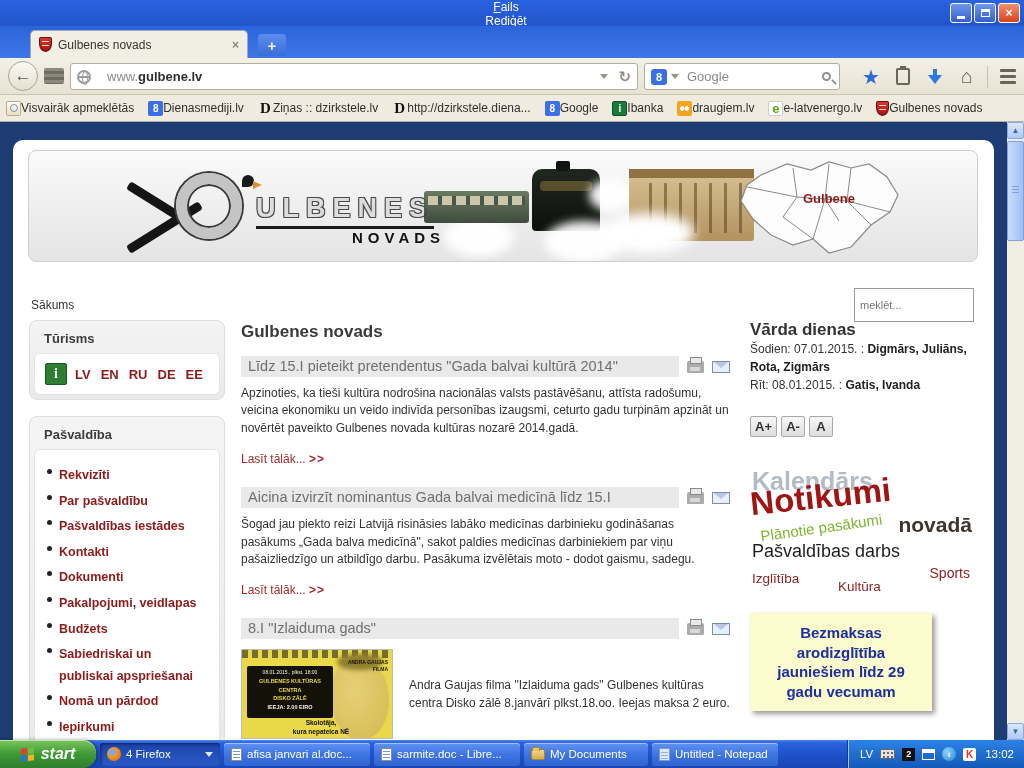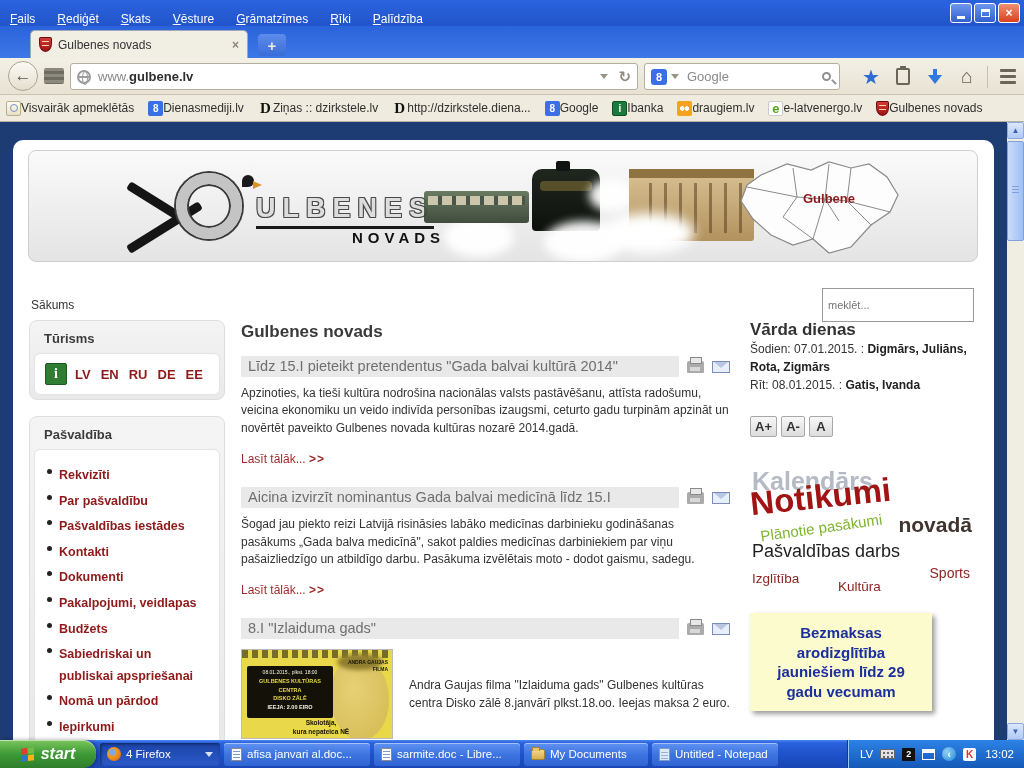--- a/index.html
+++ b/index.html
@@ -2,21 +2,21 @@
 <html><head>
 <meta charset="utf-8">
 <style>
   * { margin:0; padding:0; box-sizing:border-box; }
   html,body { width:1024px; height:768px; overflow:hidden; }
   body { font-family:"Liberation Sans","DejaVu Sans",sans-serif; background:#1E3C74; position:relative; }
   #screen { position:absolute; inset:0; width:1024px; height:768px; overflow:hidden; }
 
   
   .menubar { position:absolute; top:0; left:0; right:0; height:38px;
-    background:linear-gradient(180deg,#2A62DE,#1F4FC2); display:flex; align-items:center; padding-left:10px; }
+    background:linear-gradient(180deg,#2A62DE,#1F4FC2); display:flex; align-items:center; padding-left:10px;flex-direction:column; }
   .menu-item { color:#fff; font-size:12px; margin-right:22px; cursor:default; }
   .menu-item u { text-decoration:underline; }
   .win-controls { position:absolute; right:4px; top:3px; display:flex; gap:2px; }
   .wc { width:22px; height:20px; border:1px solid #fff; border-radius:3px; display:flex; align-items:center; justify-content:center; color:#fff; font-size:12px; font-weight:bold; }
   .wc-min,.wc-restore { background:linear-gradient(180deg,#6E97EE,#3160CE); }
   .wc-close { background:linear-gradient(180deg,#F09070,#D8411F); }
   .wc-min i { display:block; width:8px; height:3px; background:#fff; margin-top:9px; }
   .wc-restore i { display:block; width:9px; height:8px; border:1px solid #fff; border-top-width:3px; }
 
   
@@ -39,21 +39,21 @@
   .back-btn { position:absolute; left:8px; top:3px; width:30px; height:30px; border-radius:50%;
     border:1px solid #ABA593; background:linear-gradient(180deg,#FBFAF4,#E4DFCE); color:#5A564A; font-size:17px; font-weight:bold;
     display:flex; align-items:center; justify-content:center; z-index:2; }
   .site-icon { position:absolute; left:44px; top:10px; width:20px; height:16px;
     background:repeating-linear-gradient(180deg,#8C897E 0 3px,#6E6B60 3px 6px); border-radius:2px; }
   .urlbar { position:absolute; left:70px; top:5px; width:568px; height:27px; background:#fff;
     border:1px solid #B4AE9D; border-radius:3px; display:flex; align-items:center; padding:0 6px; }
   .globe { width:14px; height:14px; border-radius:50%; border:2px solid #9C9C9C; position:relative; flex:0 0 auto; }
   .globe::before { content:""; position:absolute; left:-1px; top:4px; width:12px; height:2px; background:#9C9C9C; }
   .globe::after { content:""; position:absolute; left:3px; top:-1px; width:4px; height:12px; border-radius:50%; border:1.5px solid #9C9C9C; }
-  .url-prefix { color:#8A8A8A; font-size:13px; margin-left:7px;text-align:center; }
+  .url-prefix { color:#8A8A8A; font-size:13px; margin-left:16px;text-align:center; }
   .url-host { color:#2F2F2F; font-size:13px; font-weight:bold; }
   .urlbar-right { margin-left:auto; display:flex; align-items:center; gap:10px; }
   .tri-down { width:0; height:0; border-left:4px solid transparent; border-right:4px solid transparent; border-top:5px solid #9A9486; }
   .reload { color:#8F8A7B; font-size:15px; font-weight:bold; }
   .searchbox { position:absolute; left:644px; top:5px; width:196px; height:27px; background:#fff;
     border:1px solid #B4AE9D; border-radius:3px; display:flex; align-items:center; padding:0 6px; }
   .g8 { width:16px; height:16px; background:#3A6FE8; border-radius:3px; color:#fff; font-size:11px; font-weight:bold;
     display:flex; align-items:center; justify-content:center; }
   .search-ph { color:#8A8A8A; font-size:13px; margin-left:8px; flex:1; }
   .magnifier { width:9px; height:9px; border:2px solid #8F8F8F; border-radius:50%; position:relative; margin-right:2px; }
@@ -123,21 +123,21 @@
     background:linear-gradient(180deg,#D9C295,#B2925E); border-radius:3px; }
   .building::before { content:""; position:absolute; left:0; top:0; right:0; height:9px; background:#8F7442; }
   .building::after { content:""; position:absolute; left:8px; top:14px; right:8px; bottom:8px;
     background:repeating-linear-gradient(90deg,transparent 0 12px,rgba(90,65,30,.55) 12px 15px); }
   .building-steam { position:absolute; left:575px; top:62px; width:90px; height:40px; border-radius:50%; background:#fff; filter:blur(6px); }
   .map-svg { position:absolute; right:48px; top:4px; }
 
   
   .topline { position:absolute; left:0; right:0; top:138px; display:flex; justify-content:space-between; align-items:center; padding:10px 20px 0 18px; }
   .breadcrumb { font-size:12px; color:#333; }
-  .site-search { width:152px; height:20px; border:1px solid #9A9A9A; font-size:11px; padding:16px 5px; color:#444; font-family:inherit; }
+  .site-search { width:120px; height:20px; border:1px solid #9A9A9A; font-size:11px; padding:16px 5px; color:#444; font-family:inherit; }
 
   
   .columns { position:absolute; left:0; right:0; top:180px; bottom:0; display:flex; padding:0 16px; gap:16px; }
   .col-left { width:196px; flex:0 0 auto; }
   .col-main { flex:1 1 auto; min-width:0; padding-right:4px; }
   .col-right { width:228px; flex:0 0 auto; }
 
   
   .sbox { border:1px solid #DEDEDE; border-radius:8px; background:linear-gradient(180deg,#F4F4F4,#E9E9E9); margin-bottom:16px; padding:4px; }
   .sbox-title { font-size:13px; font-weight:bold; color:#3C3C3C; padding:6px 10px 7px; }

